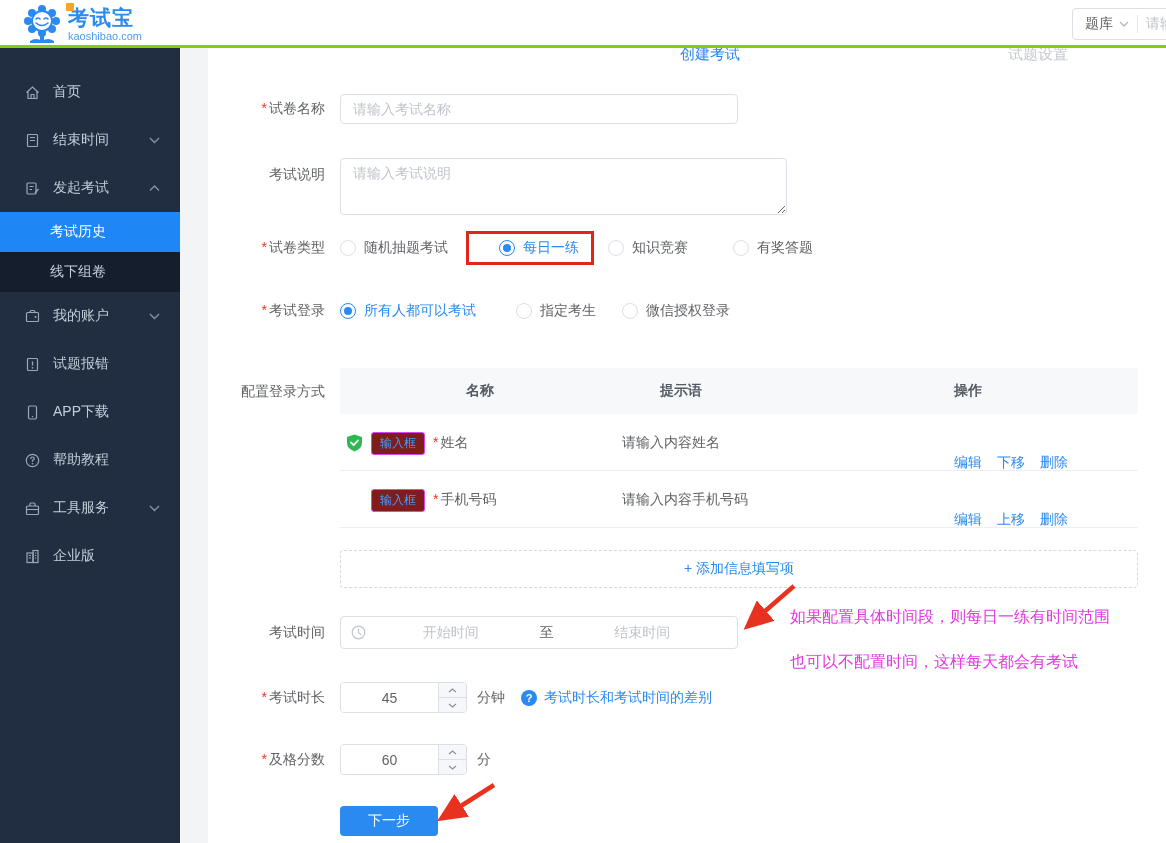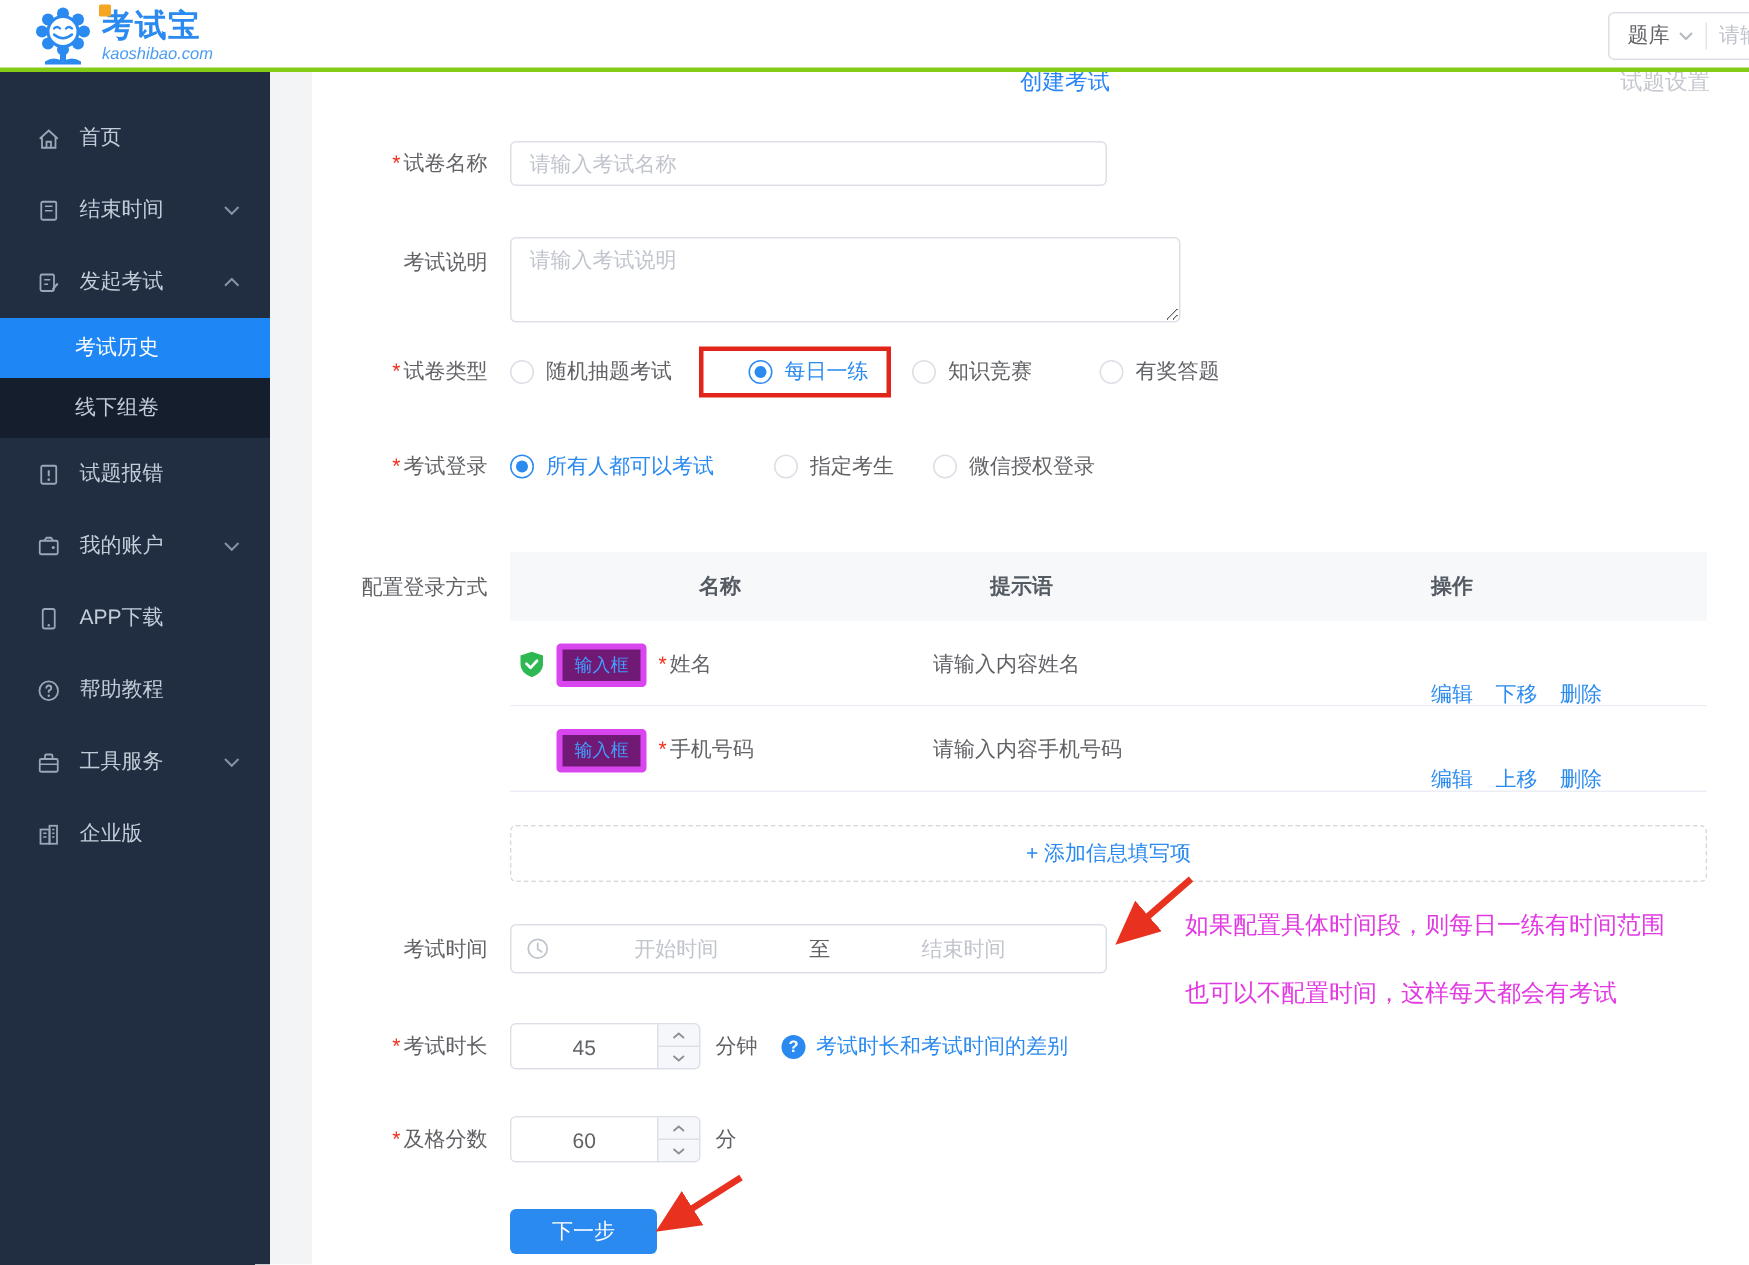--- a/index.html
+++ b/index.html
@@ -9,21 +9,21 @@
     font-family: "Liberation Sans", "DejaVu Sans", sans-serif;
     font-size: 14px; color: #606266;
   }
   
   .header { position: absolute; top: 0; left: 0; width: 1166px; height: 48px;
     background: #fff; border-bottom: 3px solid #84cc16; z-index: 5; }
   .logo { position: absolute; left: 22px; top: 3px; display: flex; align-items: center; gap: 6px; }
   .logo-text { display: flex; flex-direction: column; line-height: 1; }
   .logo-title { font-size: 21px; font-weight: bold; color: #2a8af0; letter-spacing: 1px; position: relative; }
   .logo-badge { position: absolute; left: -2px; top: -4px; width: 8px; height: 8px; background: #f5a623; border-radius: 1px; }
-  .logo-domain { font-size: 11px; color: #4a9cf2; margin-top: 3px; font-style: italic; }
+  .logo-domain { font-size: 11px; color: #4a9cf2; margin-top: 3px; }
   .hdr-search { position: absolute; left: 1072px; top: 8px; width: 210px; height: 32px;
     border: 1px solid #dcdfe6; border-radius: 4px; display: flex; align-items: center; background: #fff; }
   .hdr-search .cat { padding: 0 6px 0 12px; color: #606266; }
   .hdr-search .divider { width: 1px; height: 18px; background: #e2e5ea; margin: 0 8px; }
   .hdr-search .ph { color: #c0c4cc; }
   
   .sidebar { position: absolute; top: 48px; left: 0; width: 180px; height: 795px;
     background: #212d40; padding-top: 20px; z-index: 4; }
   .side-item { height: 48px; display: flex; align-items: center; padding-left: 24px;
     color: #c3cdda; cursor: pointer; position: relative; }
@@ -62,21 +62,21 @@
   .t-head { display: grid; grid-template-columns: 280px 330px 1fr; height: 46px; background: #f7f8fa;
     align-items: center; font-weight: bold; color: #555b63; }
   .t-head .c1 { text-align: center; }
   .t-head .c2 { padding-left: 40px; }
   .t-head .c3 { padding-left: 4px; }
   .t-row { display: grid; grid-template-columns: 280px 330px 1fr; height: 57px; align-items: center;
     border-bottom: 1px solid #ebeef5; background: #fff; }
   .t-row .c1 { display: flex; align-items: center; padding-left: 6px; gap: 8px; }
   .t-row .c2 { padding-left: 2px; color: #606266; }
   .t-row .c3 { display: flex; gap: 15px; padding-left: 4px; }
-  .badge { background: #701a75; border: 4px solid #d946ef; color: #409eff; font-size: 12px;
+  .badge { background: #7f1d1d; border: 1px solid #d946ef; color: #409eff; font-size: 12px;
     padding: 2px 8px; border-radius: 3px; white-space: nowrap; }
   .link { color: #2a8af0; cursor: pointer; text-decoration: none; margin-top: 40px; }
   .shield { width: 17px; height: 18px; flex: 0 0 17px; }
   .shield.hidden { visibility: hidden; }
   .name-cell { color: #606266; }
   .add-box { width: 798px; height: 38px; border: 1px dashed #d5d8dc; border-radius: 4px;
     display: flex; align-items: center; justify-content: center; color: #2a8af0; cursor: pointer; background: #fff; }
   
   .time-picker { width: 398px; height: 33px; border: 1px solid #dcdfe6; border-radius: 4px;
     display: flex; align-items: center; padding: 0 10px; }
@@ -174,41 +174,41 @@
     </span>
   </div>
   <div class="side-sub active">
     <span>考试历史</span>
   </div>
   <div class="side-sub">
     <span>线下组卷</span>
   </div>
   <div class="side-item">
     <svg class="sicon" viewBox="0 0 17 17">
-      <rect x="3.5" y="2.5" width="10" height="12" rx="1" fill="none" stroke="#9aa7b9" stroke-width="1.2"></rect>
-      <path d="M8.5 5.5 V9.5" stroke="#9aa7b9" stroke-width="1.3"></path>
-      <circle cx="8.5" cy="11.8" r="0.9" fill="#9aa7b9"></circle>
-    </svg>
-    <span class="lbl">试题报错</span>
-  </div>
-  <div class="side-item">
-    <svg class="sicon" viewBox="0 0 17 17">
       <rect x="2.5" y="4.5" width="12" height="9" rx="1" fill="none" stroke="#9aa7b9" stroke-width="1.2"></rect>
       <path d="M5.5 4.5 L7 2.5 H10 L11.5 4.5" fill="none" stroke="#9aa7b9" stroke-width="1.2"></path>
       <circle cx="11.5" cy="9" r="1" fill="#9aa7b9"></circle>
     </svg>
     <span class="lbl">我的账户</span>
     <span class="chev">
       <svg width="11" height="7" viewBox="0 0 11 7">
         <polyline points="1,1 5.5,5.5 10,1" fill="none" stroke="#8492a6" stroke-width="1.4"></polyline>
       </svg>
     </span>
   </div>
   <div class="side-item">
     <svg class="sicon" viewBox="0 0 17 17">
+      <rect x="3.5" y="2.5" width="10" height="12" rx="1" fill="none" stroke="#9aa7b9" stroke-width="1.2"></rect>
+      <path d="M8.5 5.5 V9.5" stroke="#9aa7b9" stroke-width="1.3"></path>
+      <circle cx="8.5" cy="11.8" r="0.9" fill="#9aa7b9"></circle>
+    </svg>
+    <span class="lbl">试题报错</span>
+  </div>
+  <div class="side-item">
+    <svg class="sicon" viewBox="0 0 17 17">
       <rect x="4.5" y="2" width="8" height="13" rx="1.4" fill="none" stroke="#9aa7b9" stroke-width="1.2"></rect>
       <circle cx="8.5" cy="12.8" r="0.8" fill="#9aa7b9"></circle>
     </svg>
     <span class="lbl">APP下载</span>
   </div>
   <div class="side-item">
     <svg class="sicon" viewBox="0 0 17 17">
       <circle cx="8.5" cy="8.5" r="6.2" fill="none" stroke="#9aa7b9" stroke-width="1.2"></circle>
       <path d="M6.8 7 q0 -2 1.7 -2 q1.7 0 1.7 1.6 q0 1.2 -1.7 1.8 V9.8" fill="none" stroke="#9aa7b9" stroke-width="1.2"></path>
       <circle cx="8.5" cy="11.8" r="0.8" fill="#9aa7b9"></circle>
@@ -236,21 +236,21 @@
     </svg>
     <span class="lbl">企业版</span>
   </div>
 </div>
 
 <div class="gutter"></div>
 
 <div class="content">
 
   <span class="step active" style="left:472px;">创建考试</span>
-  <span class="step inactive" style="left:872px;">试题设置</span>
+  <span class="step inactive" style="left:800px;">试题设置</span>
 
   <div class="row" style="top:46px; height:30px;">
     <div class="flabel">
       <span class="star">*</span><span>试卷名称</span>
     </div>
     <input class="txt-input" type="text" placeholder="请输入考试名称" style="">
   </div>
 
   <div class="row" style="top:104px; height:69px;">
     <div class="flabel" style="align-self:flex-start; margin-top:14px;">

